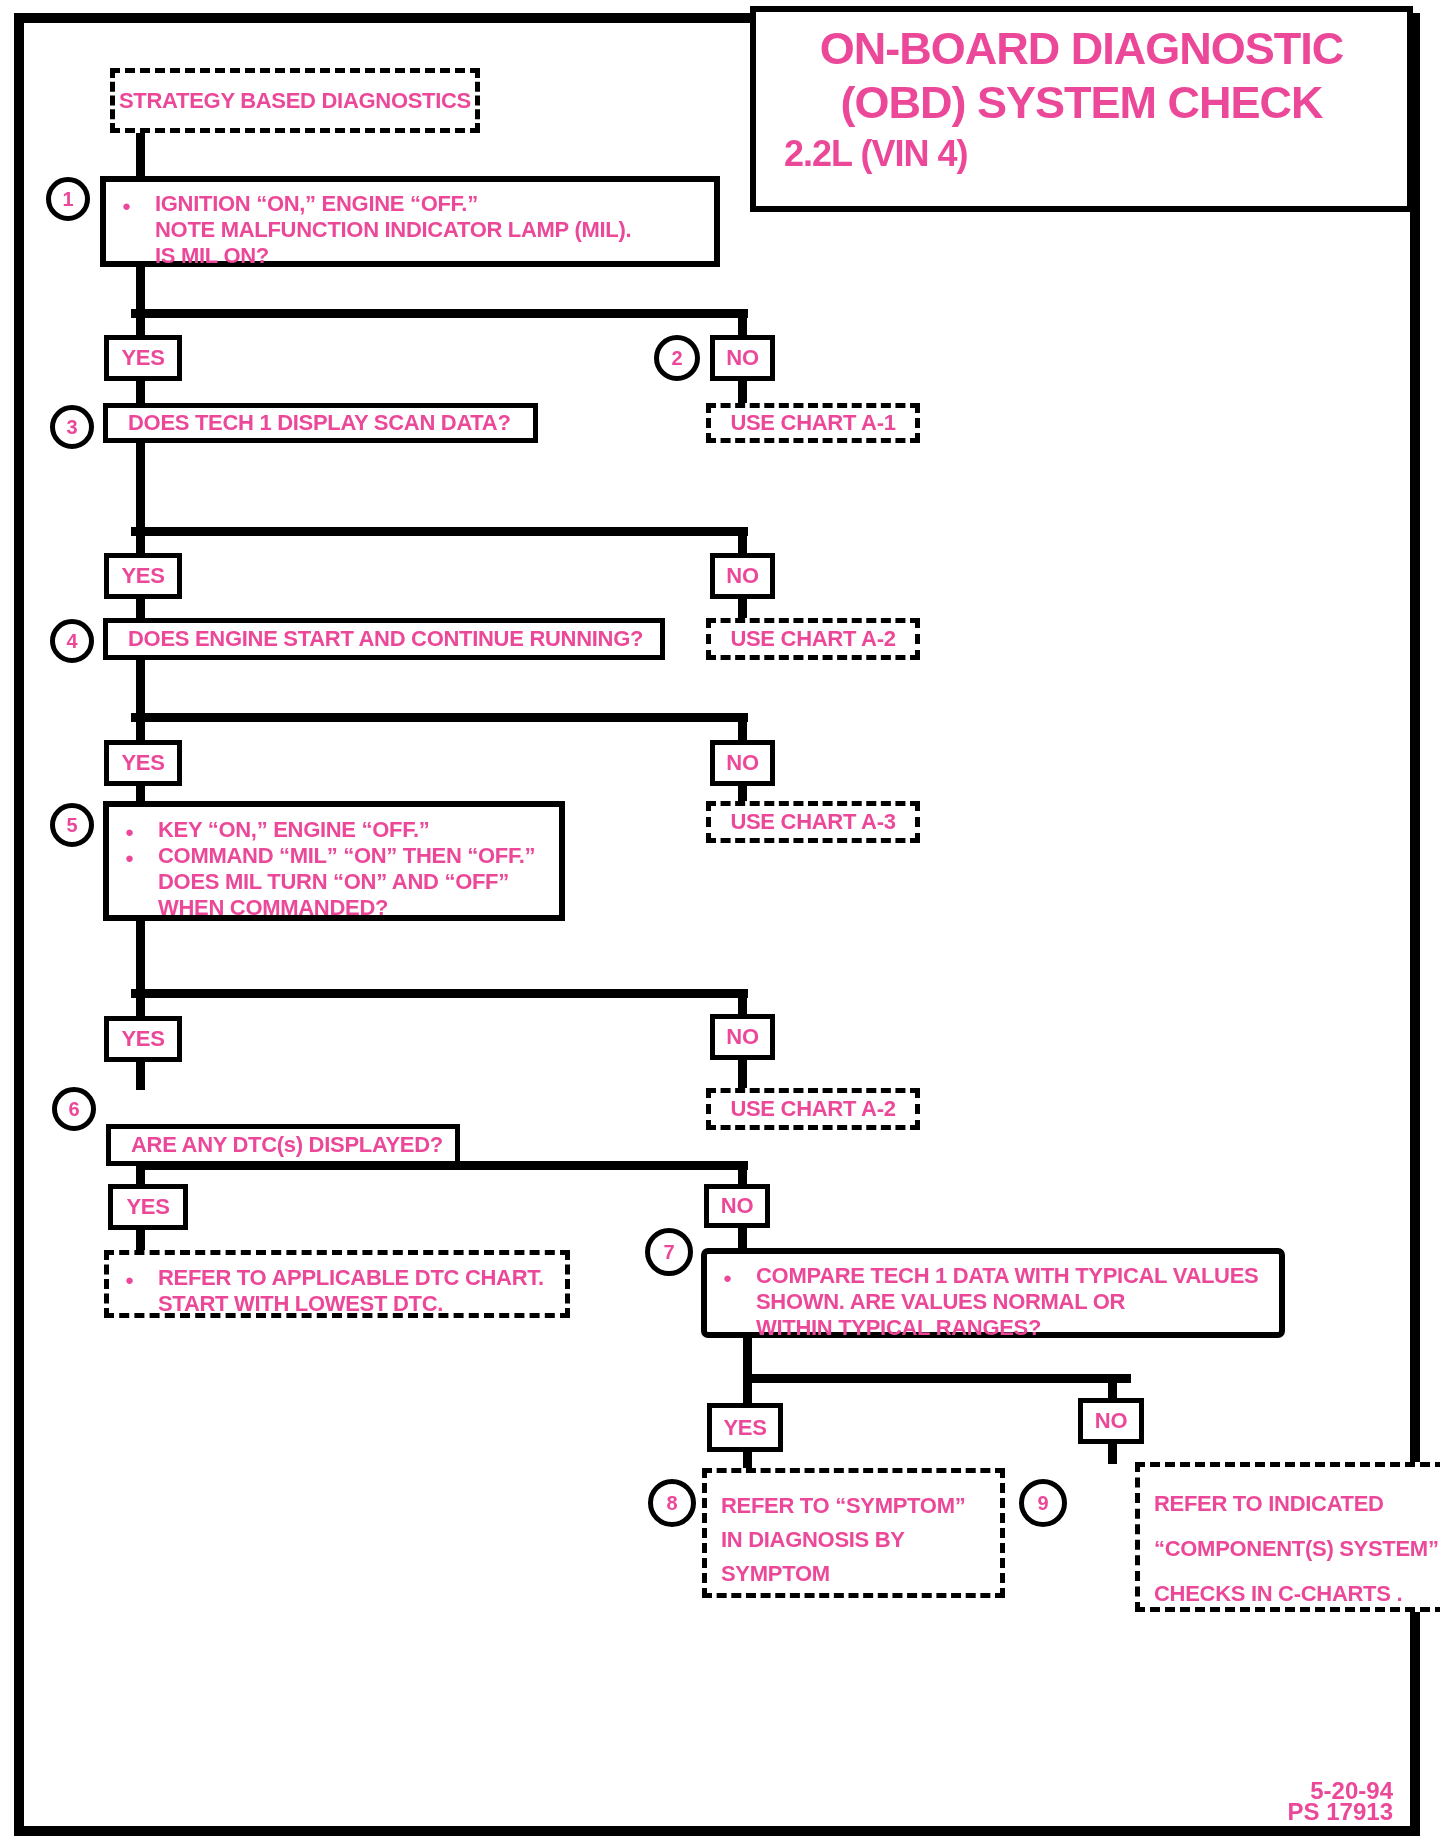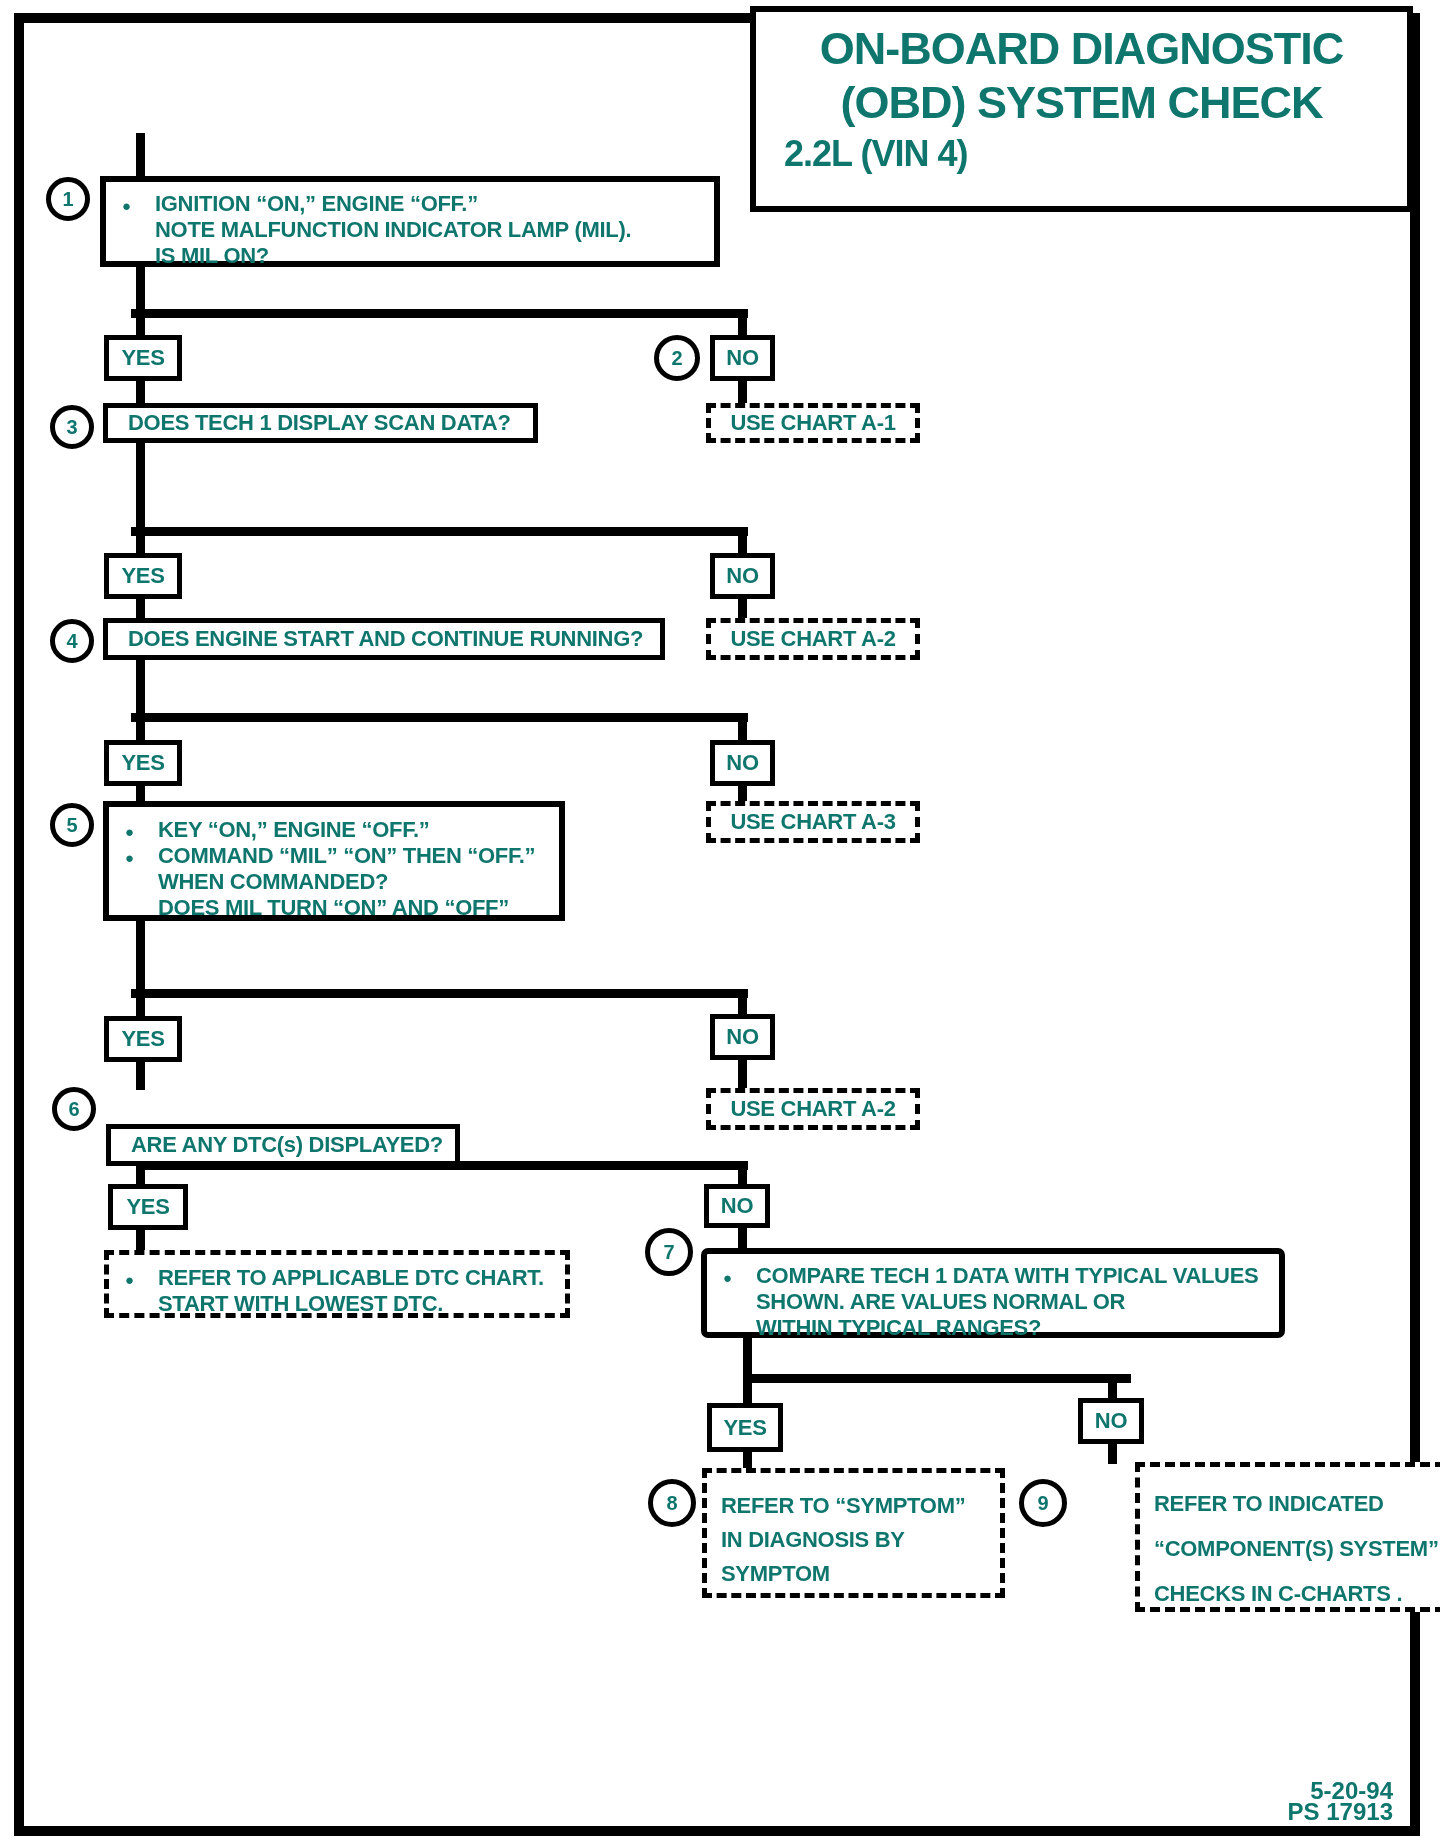--- a/index.html
+++ b/index.html
@@ -1,18 +1,18 @@
 <!DOCTYPE html>
 <html><head>
 <meta charset="utf-8">
 <style>
   html,body{margin:0;padding:0;background:#e8e8e8;}
   #page{
     position:relative;width:1440px;height:1844px;background:#ffffff;
-    font-family:"Liberation Sans","DejaVu Sans",sans-serif;font-weight:bold;color:#0f766e;
+    font-family:"Liberation Sans","DejaVu Sans",sans-serif;font-weight:bold;color:#ec4899;
     overflow:hidden;
   }
   .abs{position:absolute;box-sizing:border-box;}
   .line{background:#000;}
   .solid-box{border:5px solid #000;background:#fff;}
   .thick-box{border:6px solid #000;background:#fff;}
   .dash-box{border:5px dashed #000;background:#fff;}
   .circle{
     border:5px solid #000;border-radius:50%;background:#fff;
     display:flex;align-items:center;justify-content:center;
@@ -71,20 +71,23 @@
   <div class="abs line" style="left:1108px;top:1383px;width:9px;height:17px;"></div>
   <div class="abs line" style="left:743px;top:1450px;width:9px;height:20px;"></div>
   <div class="abs line" style="left:1108px;top:1442px;width:9px;height:22px;"></div>
 
   <div id="header-box" class="abs">
     <div class="t1">ON-BOARD DIAGNOSTIC</div>
     <div class="t2">(OBD) SYSTEM CHECK</div>
     <div class="t3">2.2L  (VIN 4)</div>
   </div>
 
+  <div class="abs dash-box center txt z2" style="left:110px;top:68px;width:370px;height:65px;">
+    <span>STRATEGY BASED DIAGNOSTICS</span>
+  </div>
 
   <div class="abs circle" style="left:46px;top:177px;width:44px;height:44px;">
     <span>1</span>
   </div>
   <div class="abs thick-box txt z2" style="left:100px;top:176px;width:620px;height:91px;padding-top:9px;">
     <div class="bline dot">IGNITION “ON,” ENGINE  “OFF.”</div>
     <div class="bline">NOTE MALFUNCTION INDICATOR LAMP (MIL).</div>
     <div class="bline">IS MIL ON?</div>
   </div>
 
@@ -134,22 +137,22 @@
   <div class="abs dash-box center txt z2" style="left:706px;top:801px;width:214px;height:42px;">
     <span>USE CHART A-3</span>
   </div>
 
   <div class="abs circle" style="left:50px;top:803px;width:44px;height:44px;">
     <span>5</span>
   </div>
   <div class="abs thick-box txt z2" style="left:103px;top:801px;width:462px;height:120px;padding-top:10px;">
     <div class="bline dot">KEY “ON,” ENGINE “OFF.”</div>
     <div class="bline dot">COMMAND “MIL” “ON” THEN “OFF.”</div>
+    <div class="bline">DOES MIL TURN “ON” AND “OFF”</div>
     <div class="bline">WHEN COMMANDED?</div>
-    <div class="bline">DOES MIL TURN “ON” AND “OFF”</div>
   </div>
 
   <div class="abs solid-box center txt z2" style="left:104px;top:1016px;width:78px;height:46px;">
       <span>YES</span>
     </div>
   <div class="abs solid-box center txt z2" style="left:710px;top:1014px;width:65px;height:46px;">
       <span>NO</span>
     </div>
   <div class="abs dash-box center txt z2" style="left:706px;top:1088px;width:214px;height:42px;">
     <span>USE CHART A-2</span>

